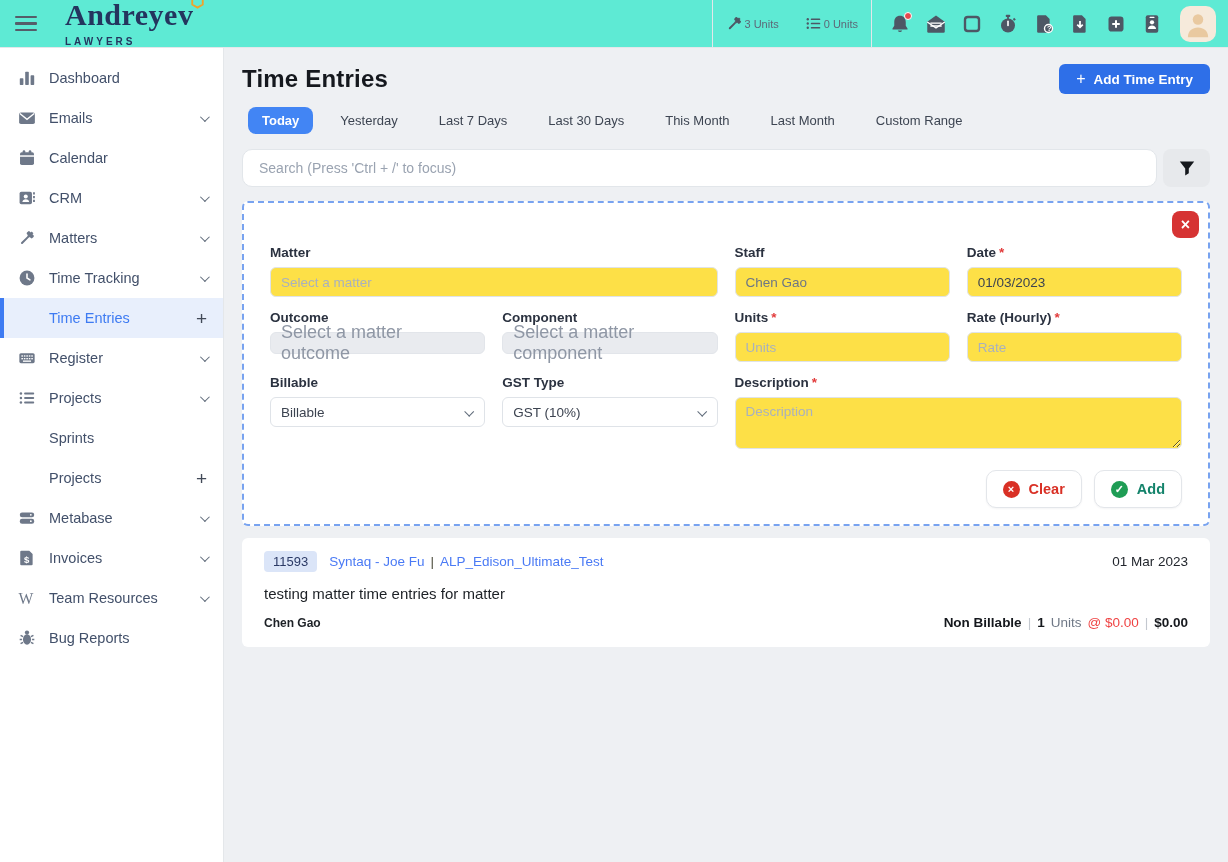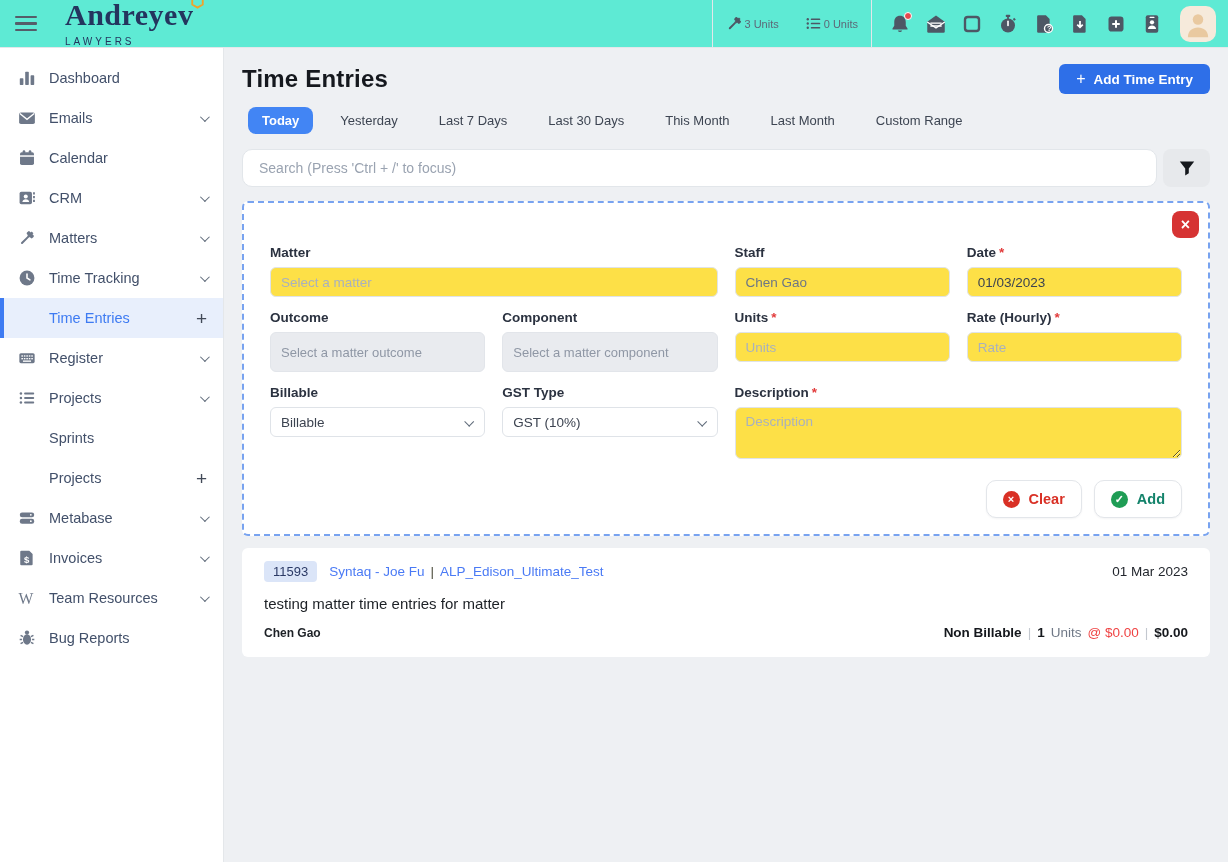--- a/index.html
+++ b/index.html
@@ -16,21 +16,21 @@
   
   .topbar{
     position:absolute; top:0; left:0; width:1228px; height:48px;
     background:#5eead4; border-bottom:1px solid #e4e7ea;
     display:flex; align-items:center; z-index:20;
   }
   .hamburger{ width:22px; margin-left:15px; display:flex; flex-direction:column; gap:4px; cursor:pointer; }
   .hamburger span{ height:2.6px; background:#555d69; border-radius:1px; }
   .logo{ margin-left:28px; position:relative; line-height:1; cursor:pointer; }
   .logo .wordmark{ font-family:"Liberation Serif", serif; font-size:30px; font-weight:600; color:#24355e; letter-spacing:.5px; }
-  .logo .sub{ font-size:10px; letter-spacing:3px; color:#24355e; font-weight:400; margin-top:7px; }
+  .logo .sub{ font-size:10px; letter-spacing:3px; color:#24355e; font-weight:700; margin-top:7px; }
   .logo .hex{ position:absolute; top:-6px; right:-12px; }
 
   .tb-right{ margin-left:auto; display:flex; align-items:center; height:48px; padding-right:12px; }
   .unit-group{ display:flex; flex-direction:row; align-items:center; justify-content:center; gap:2px;
     padding:0 13px; height:48px; font-size:11px; color:#5d6877; cursor:pointer; }
   .unit-group .uicon{ width:17px; height:17px; color:#4d5765; }
   .tb-sep{ width:1px; height:48px; background:#e4e7ea; }
   .tb-icons{ display:flex; align-items:center; margin-left:10px; }
   .tb-icon{ width:20px; height:20px; color:#4d5765; margin:0 8px; position:relative; cursor:pointer; }
   .tb-icon svg{ width:100%; height:100%; }
@@ -87,22 +87,22 @@
     border:none; border-radius:8px; color:#fff; font-size:16px; font-weight:700; cursor:pointer;
     display:flex; align-items:center; justify-content:center; font-family:inherit; }
   .fgrid{ display:grid; grid-template-columns:repeat(4,1fr); column-gap:17px; row-gap:13px; }
   .span2{ grid-column:span 2; }
   .flabel{ display:block; font-size:13.5px; font-weight:700; color:#2b3240; margin-bottom:7px; }
   .req{ color:#e23b3b; margin-left:3px; }
   .inp{ width:100%; height:30px; border:1px solid #dfe3e8; border-radius:6px; background:#fde047;
     padding:0 10px; font-size:13.5px; color:#3c4350; font-family:inherit; outline:none; }
   .inp::placeholder{ color:#a9b1bd; }
   .inp.gray-val{ color:#6d7685; }
-  .disabled-box{ width:100%; height:40px; border:1px solid #e2e5ea; border-radius:6px;
-    background:#e9ebef; color:#8f97a5; font-size:13px; display:flex; align-items:center; padding:0 10px; }
+  .disabled-box{ width:100%; height:22px; border:1px solid #e2e5ea; border-radius:6px;
+    background:#e9ebef; color:#8f97a5; font-size:18px; display:flex; align-items:center; padding:0 10px; }
   .selectbox{ width:100%; height:30px; border:1px solid #dfe3e8; border-radius:6px; background:#fff;
     font-size:13.5px; color:#3c4350; display:flex; align-items:center; justify-content:space-between;
     padding:0 12px 0 10px; cursor:pointer; }
   .selectbox .chev{ margin-left:8px; transform:rotate(45deg) translateY(-1px); border-color:#5f6b7a; }
   textarea.inp{ height:52px; padding:6px 10px; resize:vertical; }
   .form-actions{ display:flex; justify-content:flex-end; gap:12px; margin-top:17px; padding-bottom:6px; }
   .form-btn{ display:flex; align-items:center; gap:9px; height:38px; padding:0 16px; background:#fff;
     border:1px solid #e3e6ea; border-radius:10px; font-size:14.5px; font-weight:700; cursor:pointer;
     font-family:inherit; box-shadow:0 1px 2px rgba(30,40,60,.05); }
   .icon-circle{ width:17px; height:17px; border-radius:50%; color:#fff; font-size:11px; font-weight:700;

